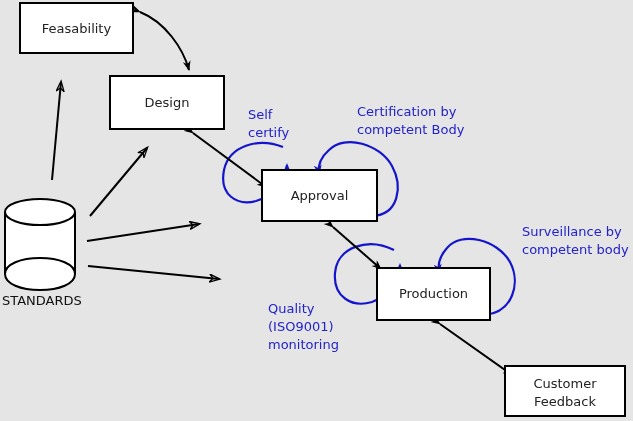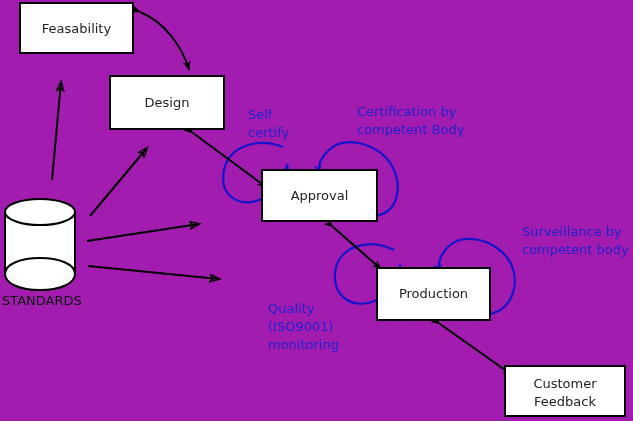--- a/index.html
+++ b/index.html
@@ -7,21 +7,21 @@
     padding: 0;
     background: #ffffff;
   }
   body {
     font-family: "DejaVu Sans", "Liberation Sans", sans-serif;
   }
   #canvas {
     position: relative;
     width: 633px;
     height: 421px;
-    background: #a21caf;
+    background: #e5e5e5;
     overflow: hidden;
   }
   #diagram-svg {
     position: absolute;
     left: 0;
     top: 0;
     width: 633px;
     height: 421px;
   }
   .node-label {

